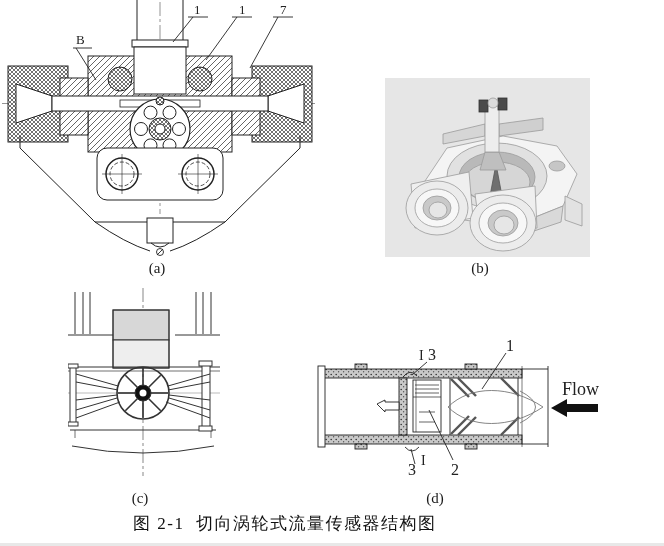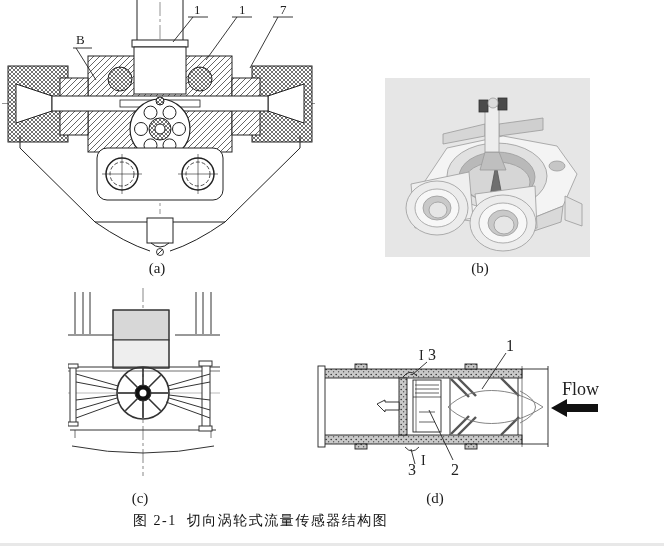--- a/index.html
+++ b/index.html
@@ -1,20 +1,20 @@
 <!DOCTYPE html>
 <html><head>
 <meta charset="utf-8">
 <style>
   html,body{margin:0;padding:0;background:#fff;}
   #stage{position:relative;width:664px;height:546px;background:#ffffff;overflow:hidden;
          font-family:"Liberation Serif","DejaVu Serif",serif;color:#1a1a1a;}
   .panel{position:absolute;}
   .panel-label{position:absolute;width:40px;text-align:center;font-size:15px;color:#1a1a1a;}
-  .caption{position:absolute;left:133px;top:512px;font-size:14px;letter-spacing:1.5px;
+  .caption{position:absolute;left:133px;top:512px;font-size:17px;letter-spacing:1.5px;
            white-space:pre;color:#111;text-align:right;}
   .bottom-edge{position:absolute;left:0;right:0;bottom:0;height:3px;background:#e8e8e8;}
   svg text{font-family:"Liberation Serif","DejaVu Serif",serif;fill:#222;}
 </style>
 </head>
 <body>
 
 <div id="stage">
 
   <div class="panel" style="left:0;top:0;width:320px;height:258px;">

